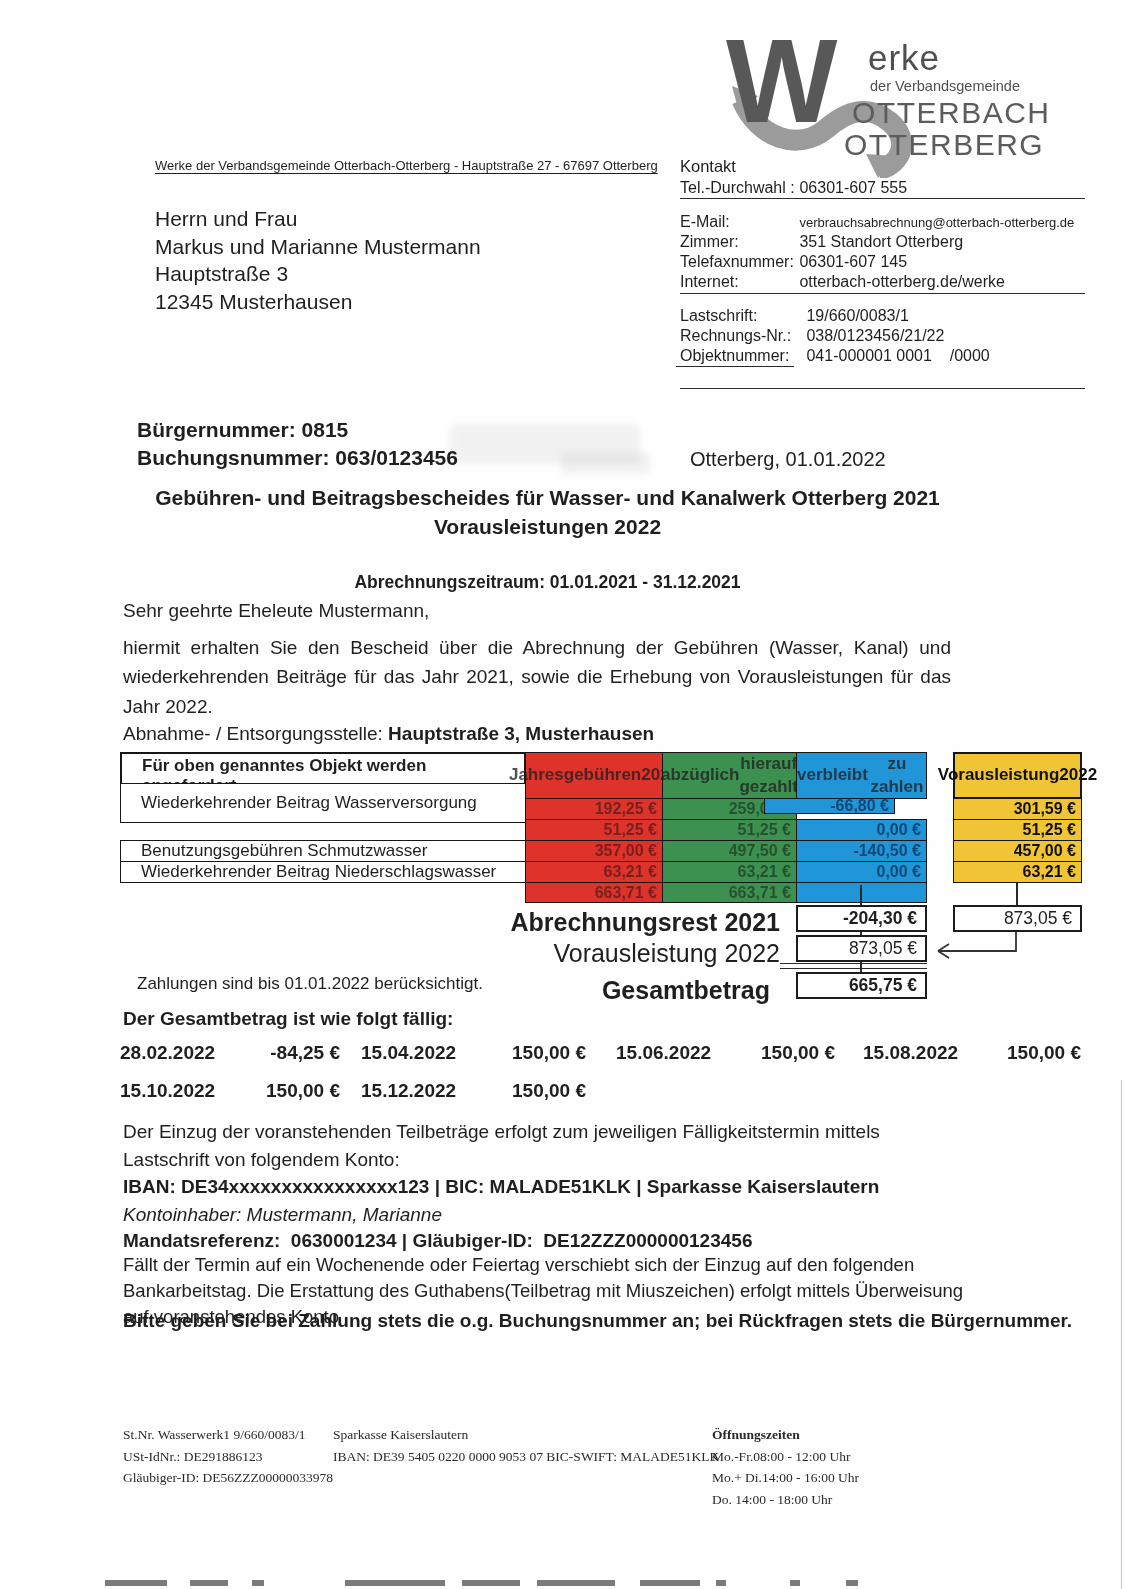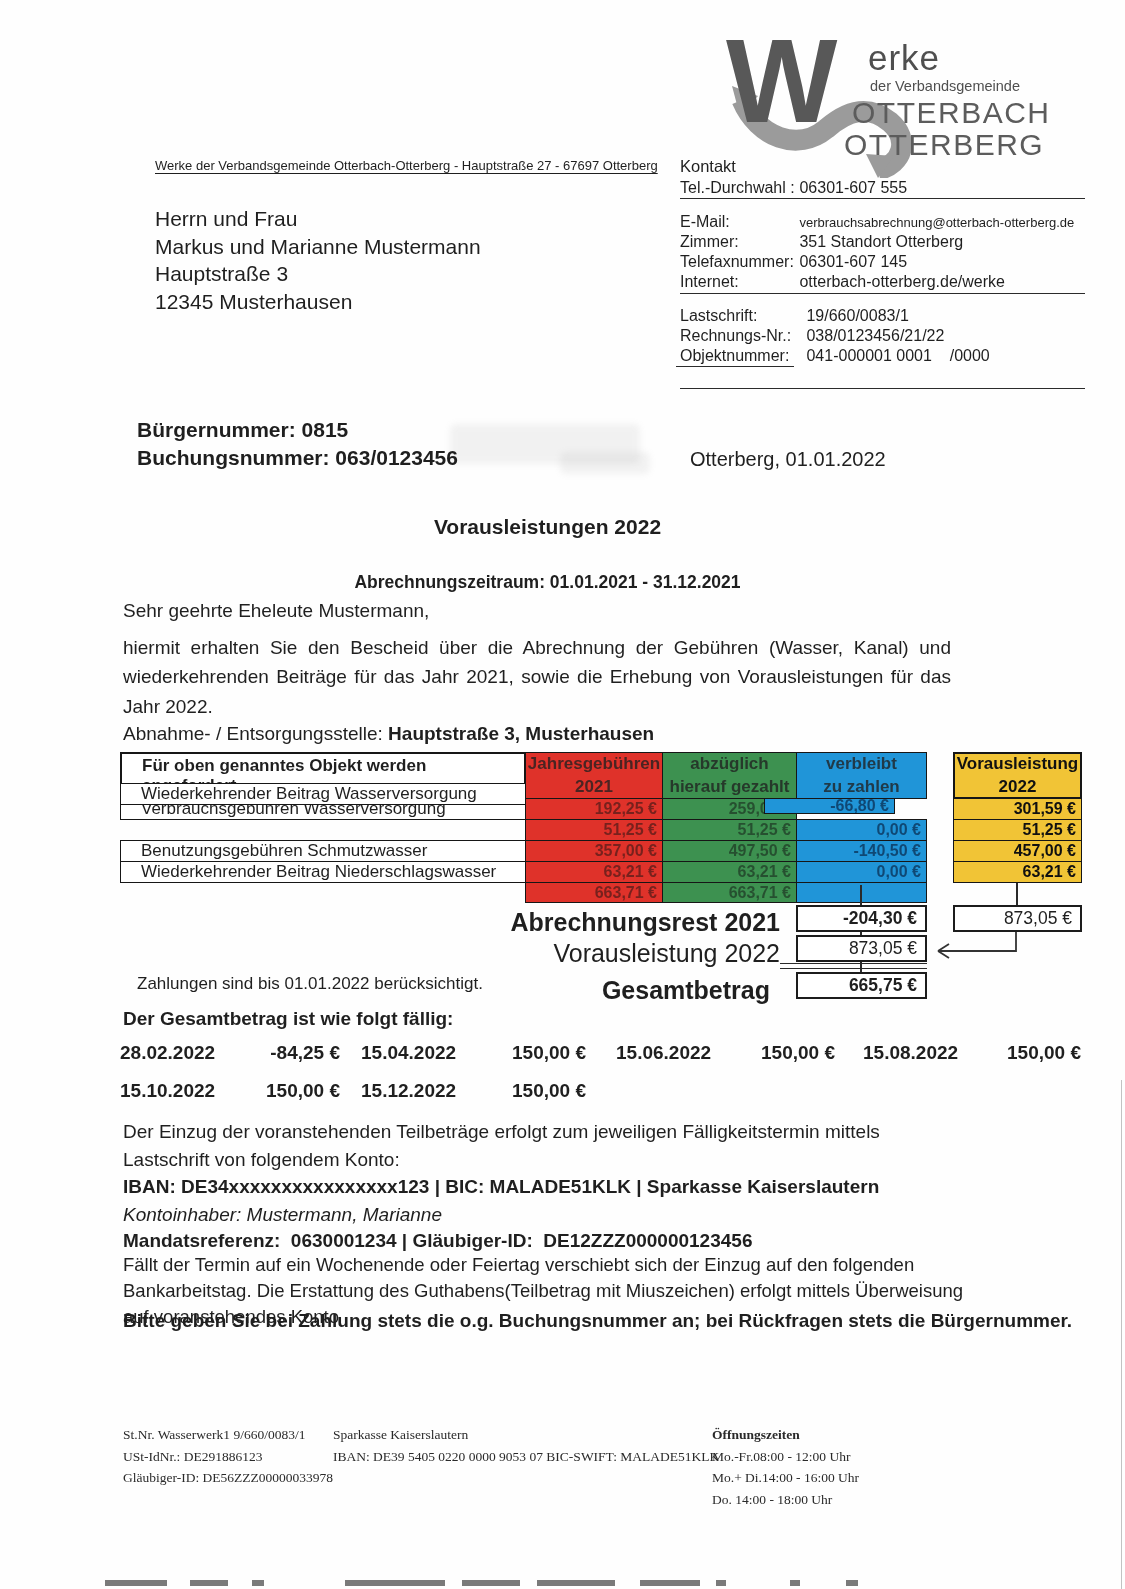--- a/index.html
+++ b/index.html
@@ -16,21 +16,21 @@
   .logo-sub{position:absolute;color:#4f4f4f;font-size:14.5px}
   .logo-town{position:absolute;color:#5c5c5c;font-size:30px;letter-spacing:1.5px}
   
   .crow{position:absolute;left:680px;width:420px;font-size:16px;line-height:1.2}
   .crow .lbl{display:inline-block;width:115px}
   .hline{position:absolute;border-top:1.6px solid #2b2b2b;height:0}
   
   .cell{position:absolute;box-sizing:border-box;border:1px solid #161616;display:flex;align-items:center}
   .cell.lab{padding-left:20px;font-size:17px;background:#fff}
   .cell.val{justify-content:flex-end;padding-right:5px;font-size:16px;font-weight:bold}
-  .hdr{flex-direction:column;justify-content:center;text-align:center;font-size:17px;line-height:1.3;font-weight:bold}
+  .hdr{flex-direction:row;justify-content:center;text-align:center;font-size:17px;line-height:1.3;font-weight:bold}
   .outer2{border-width:2px}
   .red{background:#df322a}
   .green{background:#3d9150}
   .blue{background:#2095d8}
   .yellow{background:#f1c436}
   .dimhdr{color:rgba(32,32,32,0.78)}
   .dimtext{color:rgba(15,15,15,0.5)}
   .bluetext{color:rgba(5,25,55,0.62)}
   .ytext{color:#101010;font-weight:normal}
   .box{position:absolute;box-sizing:border-box;border:2px solid #1c1c1c;background:#fff;
@@ -109,20 +109,21 @@
   <div class="hline" style="left:676px;top:366px;width:118px"></div>
   <div class="hline" style="left:680px;top:388px;width:405px"></div>
 
   <div class="ghost" style="left:450px;top:424px;width:190px;height:40px"></div>
   <div class="ghost" style="left:560px;top:452px;width:90px;height:22px"></div>
 
   <div class="abs b" style="left:137px;top:418px;font-size:21px">Bürgernummer: 0815</div>
   <div class="abs b" style="left:137px;top:446px;font-size:21px">Buchungsnummer: 063/0123456</div>
   <div class="abs" style="left:690px;top:448px;font-size:20px">Otterberg, 01.01.2022</div>
 
+  <div class="abs b" style="left:120px;top:486px;width:855px;text-align:center;font-size:21px">Gebühren- und Beitragsbescheides für Wasser- und Kanalwerk Otterberg 2021</div>
   <div class="abs b" style="left:120px;top:515px;width:855px;text-align:center;font-size:21px">Vorausleistungen 2022</div>
 
   <div class="abs b" style="left:120px;top:572px;width:855px;text-align:center;font-size:17.5px">Abrechnungszeitraum: 01.01.2021 - 31.12.2021</div>
 
   <div class="abs" style="left:123px;top:600px;font-size:19px">Sehr geehrte Eheleute Mustermann,</div>
   <p class="body-text" style="left:123px;top:633px;width:828px;text-align:justify">hiermit erhalten Sie den Bescheid über die Abrechnung der Gebühren (Wasser, Kanal) und wiederkehrenden Beiträge für das Jahr 2021, sowie die Erhebung von Vorausleistungen für das Jahr 2022.</p>
 
   <div class="abs" style="left:123px;top:723px;font-size:19px">
     <span>Abnahme- / Entsorgungsstelle: </span><span class="b">Hauptstraße 3, Musterhausen</span>
   </div>
@@ -144,21 +145,21 @@
     <div>Vorausleistung</div>
       <div>2022</div>
   </div>
 
   <div class="cell lab" style="left:120px;top:798px;width:406px;height:22px">Verbrauchsgebühren Wasserversorgung</div>
   <div class="cell val red dimtext" style="left:525px;top:798px;width:138px;height:22px">192,25 €</div>
   <div class="cell val green dimtext" style="left:662px;top:798px;width:135px;height:22px">259,05 €</div>
   <div class="cell val blue bluetext" style="left:764px;top:798px;width:131px;height:16px">-66,80 €</div>
   <div class="cell val yellow ytext" style="left:953px;top:798px;width:129px;height:22px">301,59 €</div>
 
-  <div class="cell lab" style="left:120px;top:783px;width:406px;height:22px">Wiederkehrender Beitrag Wasserversorgung</div>
+  <div class="cell lab" style="left:120px;top:783px;width:406px;height:40px">Wiederkehrender Beitrag Wasserversorgung</div>
   <div class="cell val red dimtext" style="left:525px;top:819px;width:138px;height:22px">51,25 €</div>
   <div class="cell val green dimtext" style="left:662px;top:819px;width:135px;height:22px">51,25 €</div>
   <div class="cell val blue bluetext" style="left:796px;top:819px;width:131px;height:22px">0,00 €</div>
   <div class="cell val yellow ytext" style="left:953px;top:819px;width:129px;height:22px">51,25 €</div>
 
   <div class="cell lab" style="left:120px;top:840px;width:406px;height:22px">Benutzungsgebühren Schmutzwasser</div>
   <div class="cell val red dimtext" style="left:525px;top:840px;width:138px;height:22px">357,00 €</div>
   <div class="cell val green dimtext" style="left:662px;top:840px;width:135px;height:22px">497,50 €</div>
   <div class="cell val blue bluetext" style="left:796px;top:840px;width:131px;height:22px">-140,50 €</div>
   <div class="cell val yellow ytext" style="left:953px;top:840px;width:129px;height:22px">457,00 €</div>

